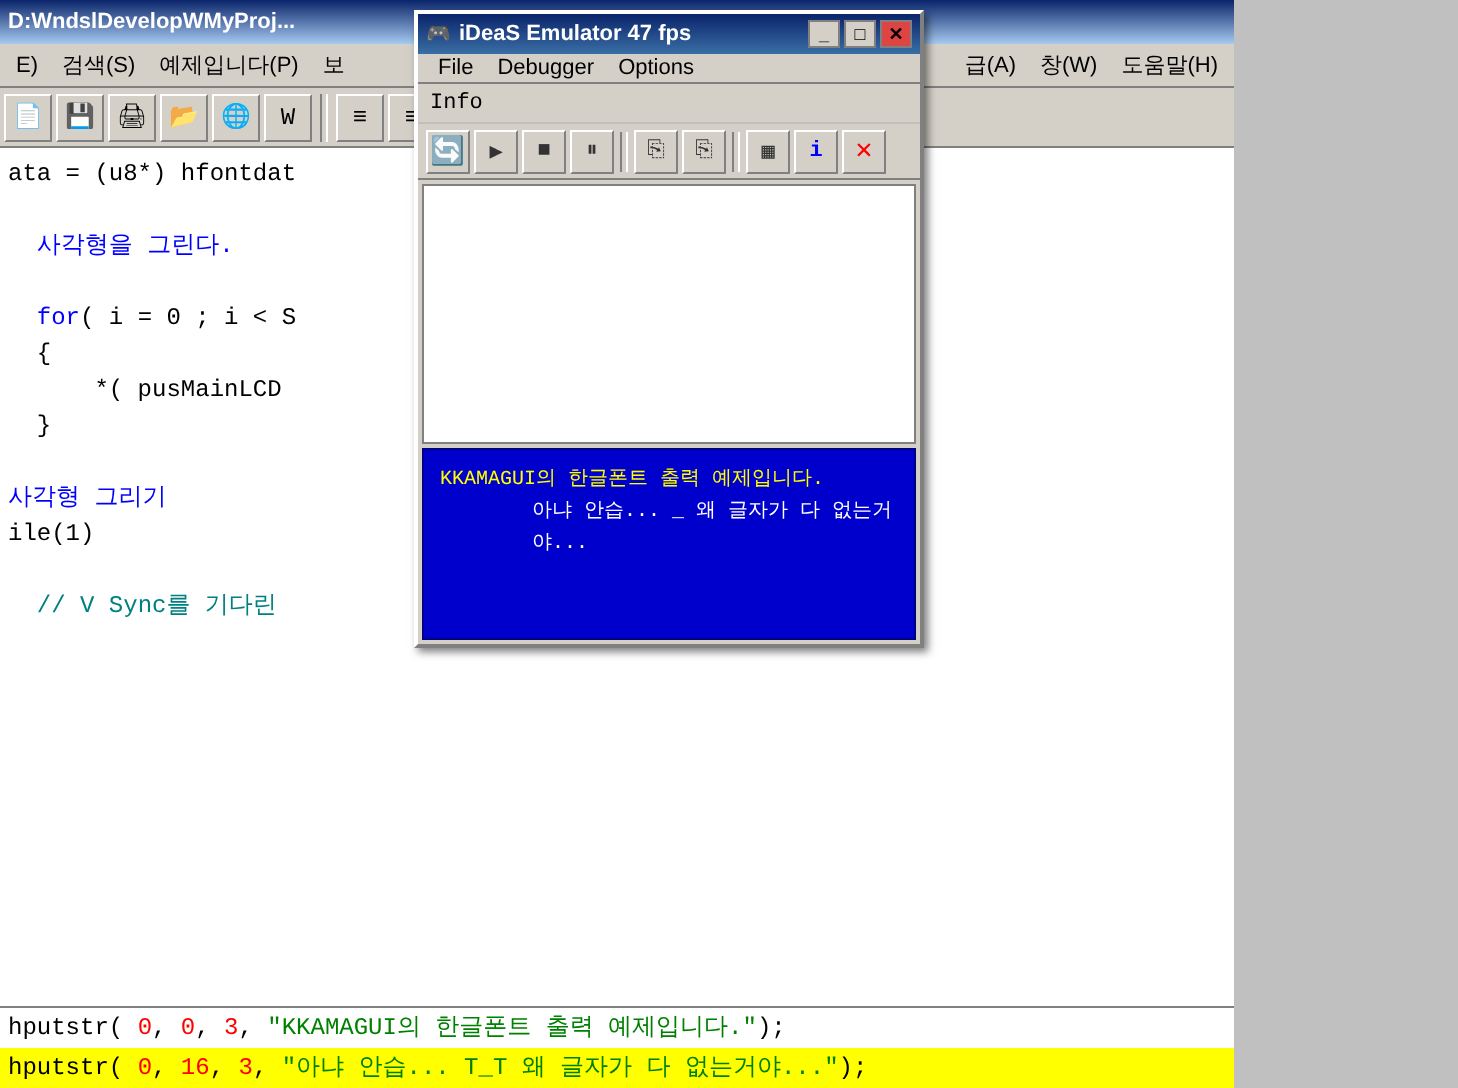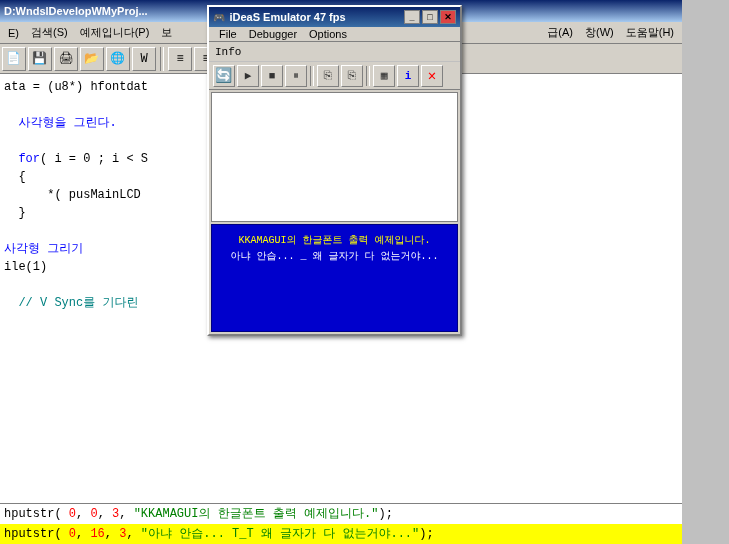--- a/index.html
+++ b/index.html
@@ -9,21 +9,21 @@
       overflow: hidden;
       font-family: 'Courier New', monospace;
       background: #c0c0c0;
       position: relative;
     }
 
     
     .ide-window {
       position: absolute;
       top: 0; left: 0;
-      width: 682px;
+      width: 617px;
       height: 544px;
       background: #d4d0c8;
     }
 
     .ide-titlebar {
       height: 22px;
       background: linear-gradient(to bottom, #0a246a, #a6caf0);
       display: flex;
       align-items: center;
       padding: 0 4px;
@@ -228,43 +228,43 @@
     
     .emulator-screen-top {
       height: 130px;
       background: white;
       border: 1px solid #808080;
       margin: 2px;
     }
 
     
     .emulator-screen-bottom {
-      height: 108px;
+      height: 96px;
       background: #0000cc;
       border: 1px solid #000080;
       margin: 0 2px 2px 2px;
       padding: 8px;
       display: flex;
       flex-direction: column;
       justify-content: flex-start;
-      text-align: center;
     }
 
     .screen-text-yellow {
       color: #ffff00;
       font-family: 'Courier New', monospace;
       font-size: 10px;
       line-height: 16px;
     }
 
     .screen-text-white {
       color: #ffffff;
       font-family: 'Courier New', monospace;
       font-size: 10px;
       line-height: 16px;
+      margin-left: 46px;
     }
 
     .bottom-line-normal {
       background: white;
       color: black;
       font-family: 'Courier New', monospace;
       font-size: 12px;
       padding: 1px 4px;
       line-height: 18px;
     }

